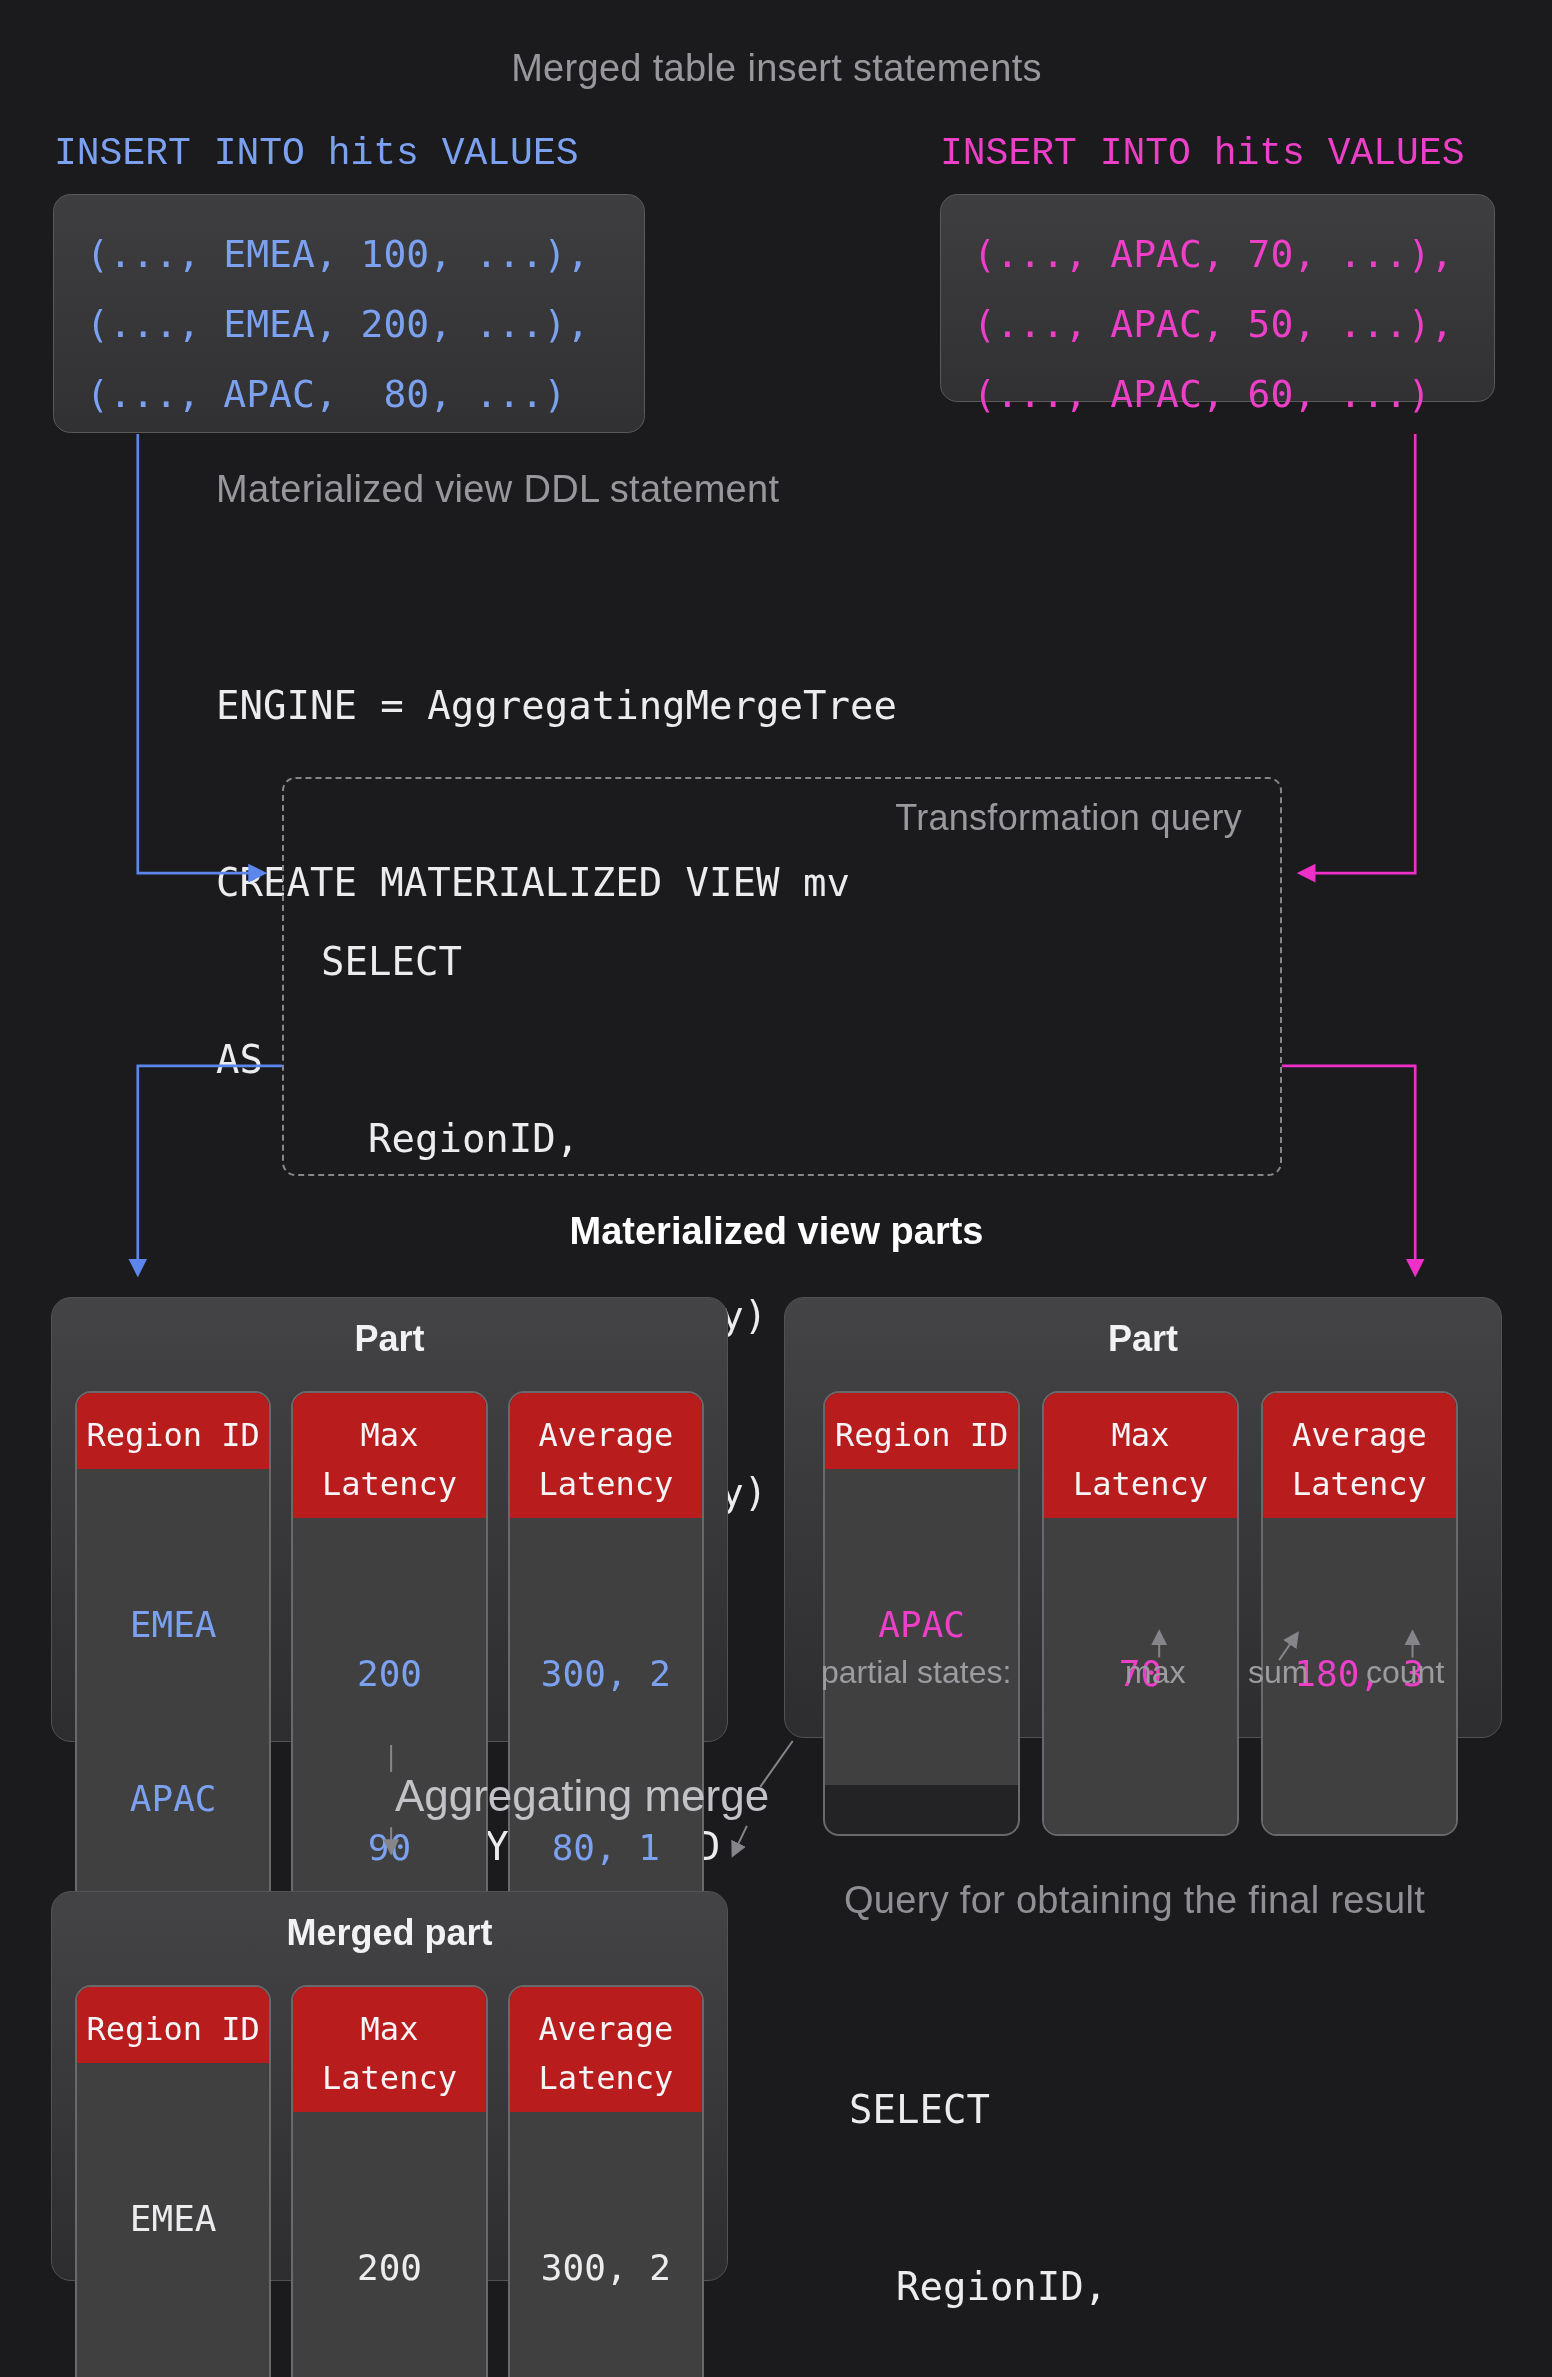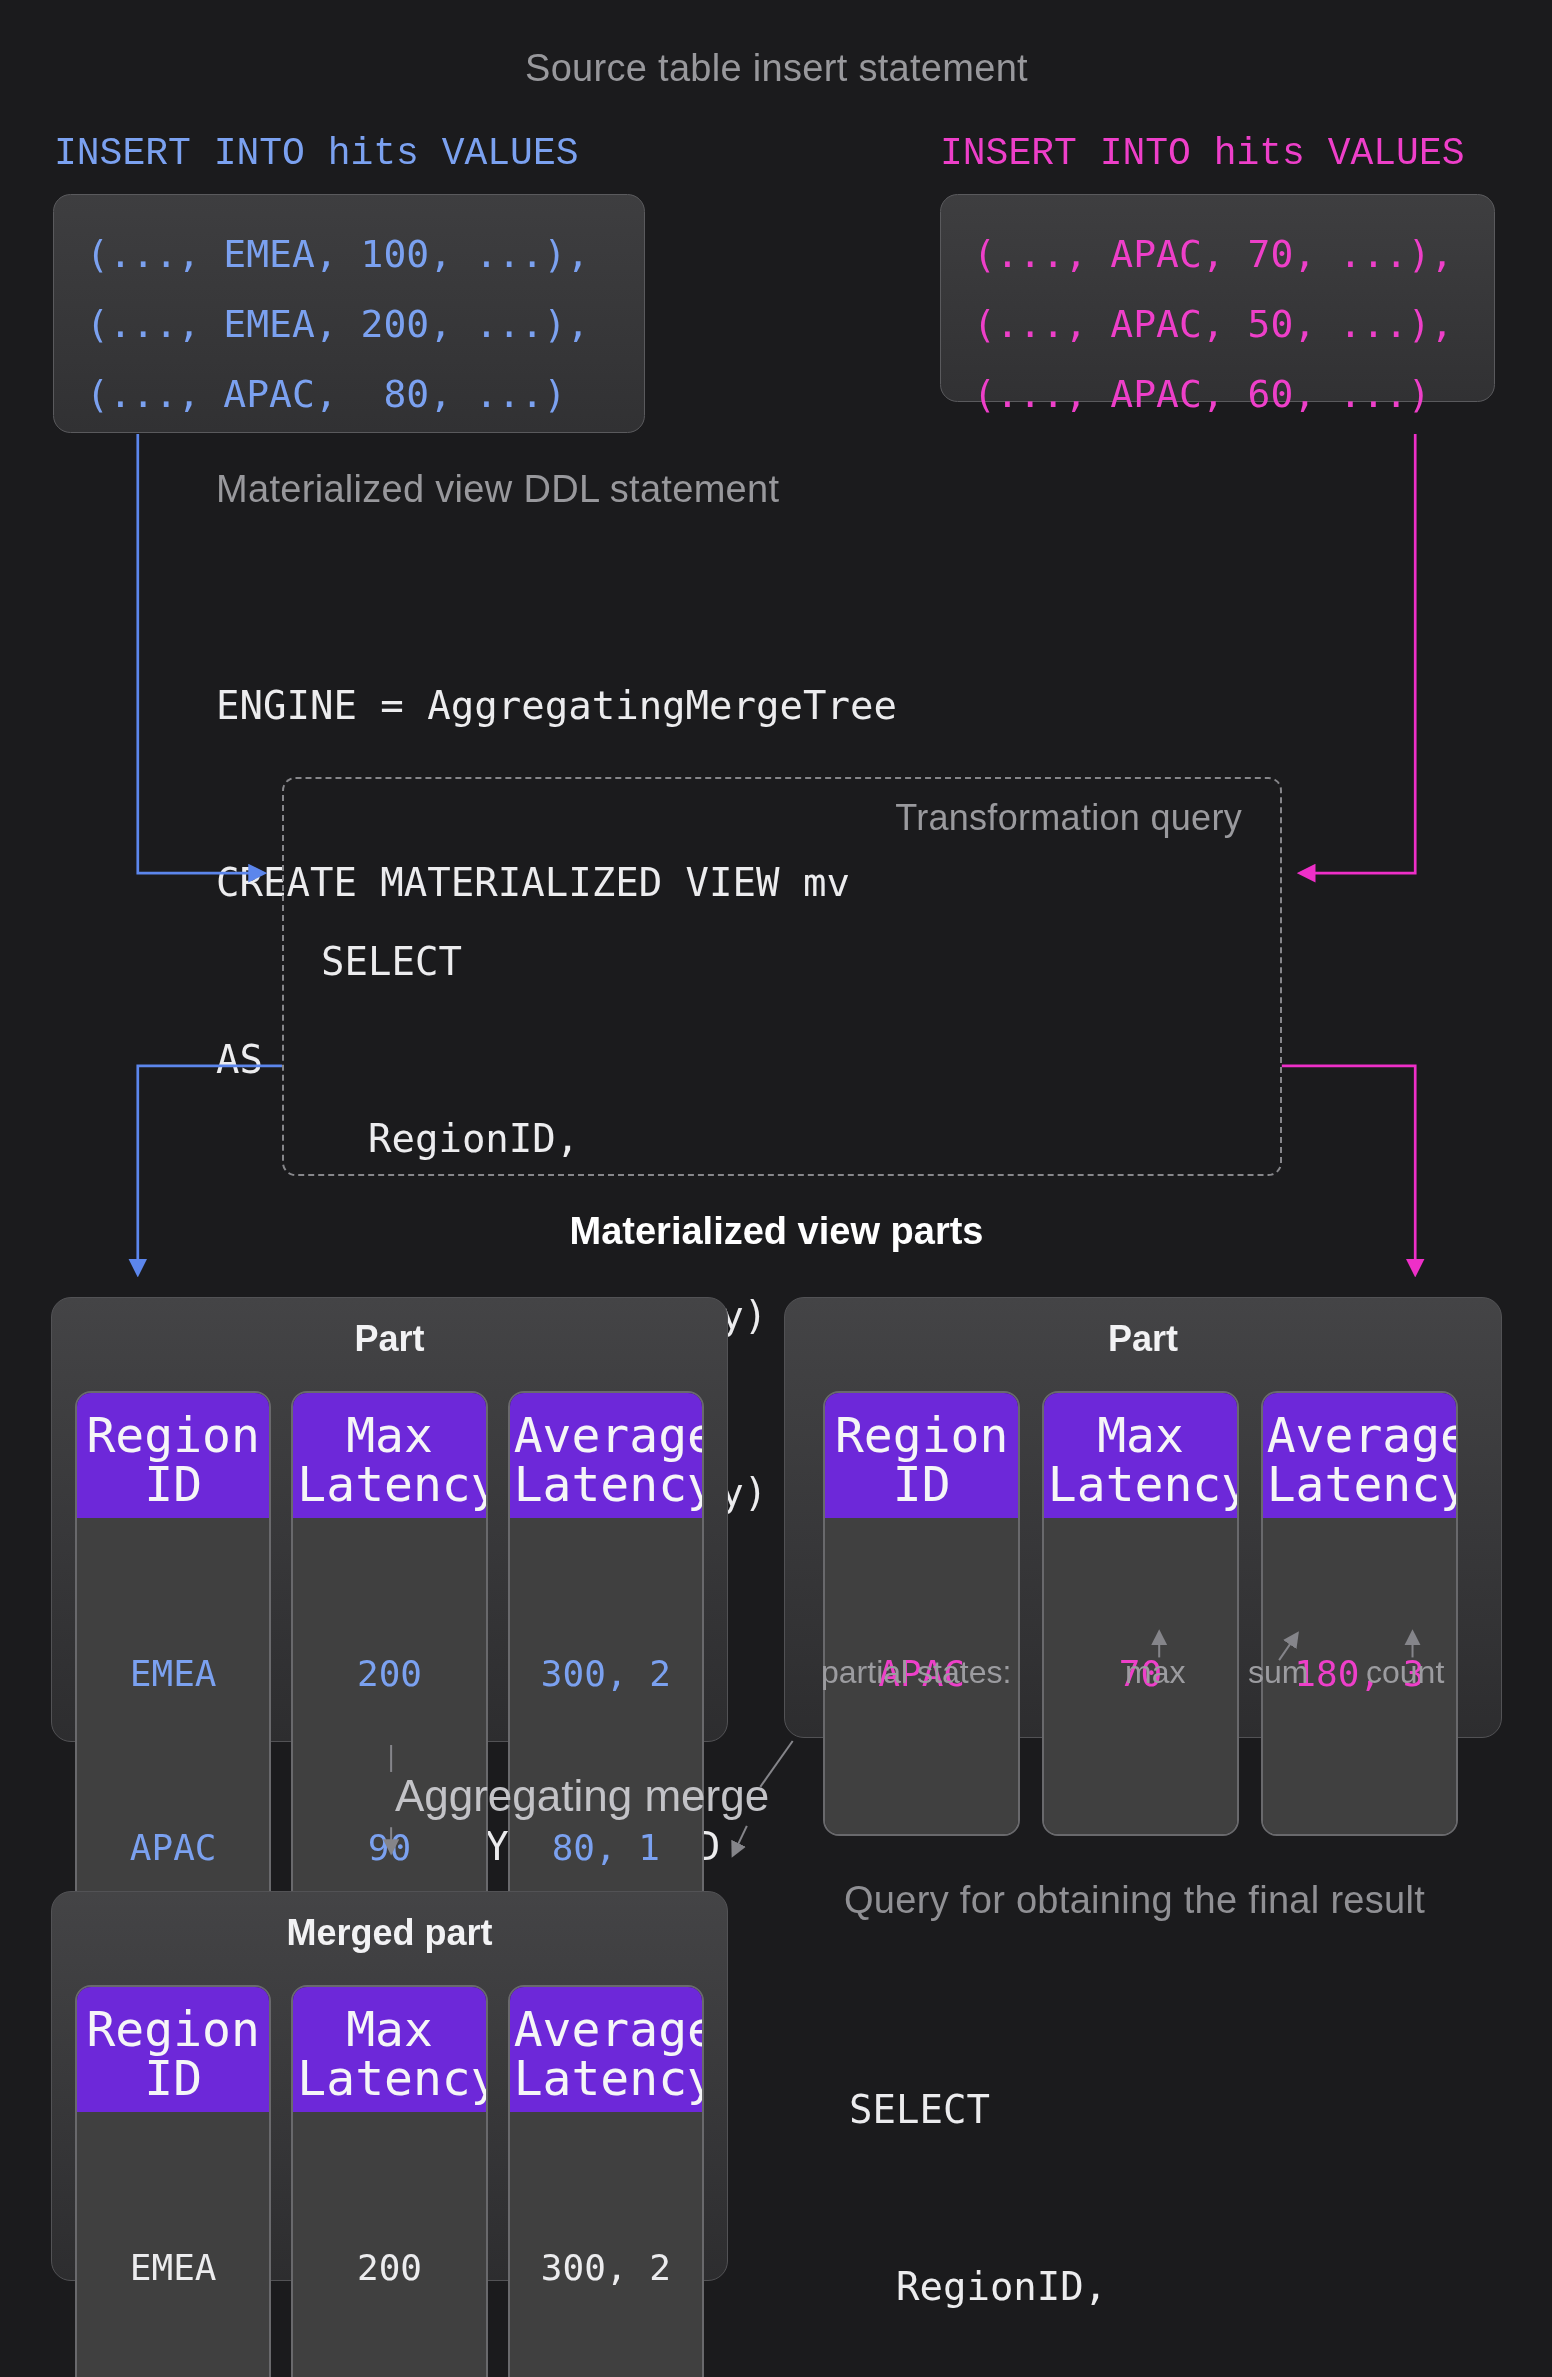--- a/index.html
+++ b/index.html
@@ -20,35 +20,35 @@
   .codeblock{position:absolute;font-family:"DejaVu Sans Mono",monospace;font-size:39px;
              line-height:59px;white-space:pre;color:#ececee;}
   .codeblock b{font-weight:bold;color:#ffffff;}
   .dashed{position:absolute;border:2px dashed #87878b;border-radius:13.5px;box-sizing:border-box;}
   .part{position:absolute;border:1.3px solid #525255;border-radius:20px;box-sizing:border-box;
         background:linear-gradient(180deg,#444446 0%,#2d2d2f 100%);}
   .part-title{text-align:center;margin-top:20px;font-size:36px;font-weight:600;color:#f2f2f4;}
   .cols{display:flex;gap:20px;padding:0 23px;margin-top:31px;}
   .col{flex:1;border:2px solid #69696c;border-radius:16px;overflow:hidden;background:#232325;
        text-align:center;font-family:"DejaVu Sans Mono",monospace;}
-  .col-h{background:#6d28d9;padding:17.5px 4px 9.4px 4px;font-size:48px;line-height:49px;color:#f5f5f7;}
+  .col-h{background:#b91c1c;padding:17.5px 4px 9.4px 4px;font-size:32px;line-height:49px;color:#f5f5f7;}
   .col-b{background:#404040;padding:10.8px 4px 15px 4px;font-size:36px;line-height:58px;white-space:pre;}
   .partial{position:absolute;font-size:32px;color:#9c9ca0;white-space:nowrap;}
   .overlay{position:absolute;left:0;top:0;pointer-events:none;}
   .ln{fill:none;}
   .ln.b{stroke:#5c86ec;stroke-width:4;}
   .ln.p{stroke:#ee2fc8;stroke-width:4;}
   .ln.g{stroke:#85858a;stroke-width:3;}
 </style>
 </head>
 <body>
 
 <div class="page">
 
-  <div class="t-gray center" style="top:47px">Source table insert statement</div>
+  <div class="t-gray center" style="top:47px">Merged table insert statements</div>
 
   <div class="code-label blue" style="left:54px;top:132px">INSERT INTO hits VALUES</div>
   <div class="panel" style="left:53px;top:194px;width:592px;height:239px">
     <div class="cl blue">(..., EMEA, 100, ...),</div>
     <div class="cl blue">(..., EMEA, 200, ...),</div>
     <div class="cl blue">(..., APAC,  80, ...)</div>
   </div>
 
   <div class="code-label pink" style="left:940px;top:132px">INSERT INTO hits VALUES</div>
   <div class="panel" style="left:940px;top:194px;width:555px;height:208px">

